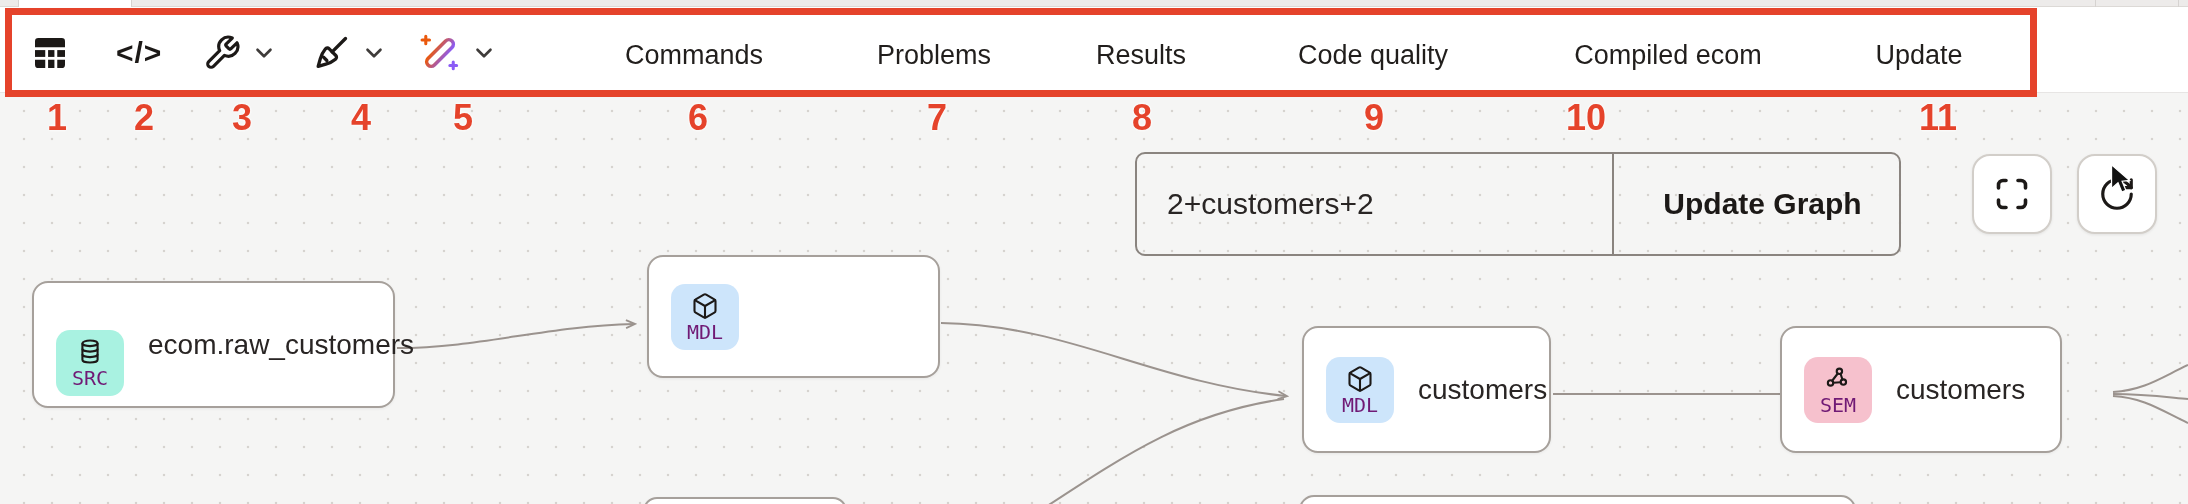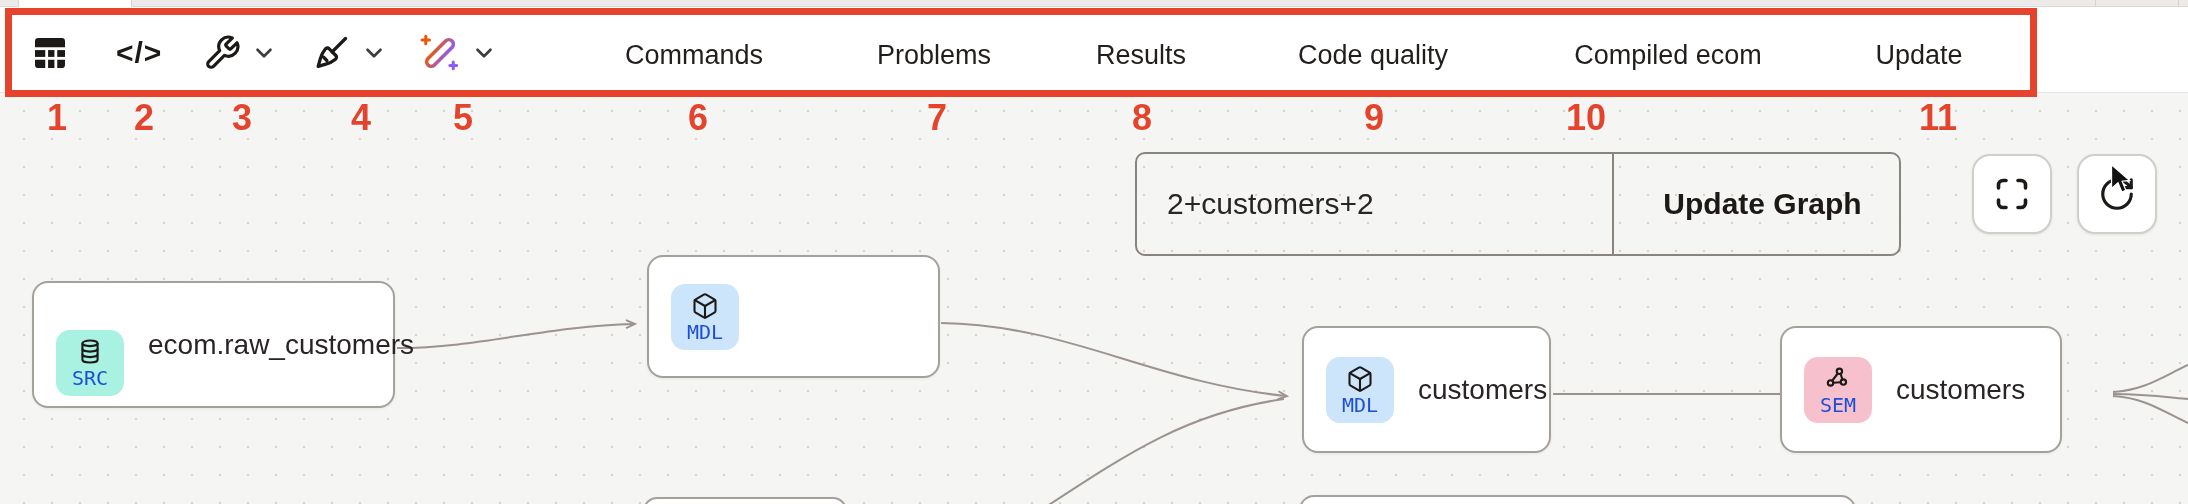--- a/index.html
+++ b/index.html
@@ -33,21 +33,21 @@
   
   .filter-group { position:absolute; left:1135px; top:59px; width:766px; height:104px; border:2px solid #8a847f; border-radius:10px; display:flex; z-index:5; }
   .filter-input { width:477px; height:100%; display:flex; align-items:center; padding-left:30px; font-size:30px; color:#292524; border-right:2px solid #8a847f; cursor:text; }
   .filter-update { flex:1; display:flex; align-items:center; justify-content:center; font-size:30px; font-weight:700; color:#1c1917; cursor:pointer;padding-left:12px; }
 
   .sq-btn { position:absolute; top:61px; width:80px; height:80px; background:#ffffff; border:2px solid #d2cec9; border-radius:18px; display:flex; align-items:center; justify-content:center; box-shadow:0 1px 3px rgba(0,0,0,0.08); cursor:pointer; z-index:5; }
 
   
   .node { position:absolute; background:#ffffff; border:2px solid #a6a09b; border-radius:16px; display:flex; align-items:center; box-shadow:0 1px 3px rgba(0,0,0,0.06); z-index:3; cursor:pointer; }
   .badge { width:68px; height:66px; border-radius:14px; margin-left:22px; display:flex; flex-direction:column; align-items:center; justify-content:center; gap:2px; flex:0 0 auto; }
-  .badge .btxt { font-family:"DejaVu Sans Mono", monospace; font-size:20px; color:#1d4ed8; line-height:20px; }
+  .badge .btxt { font-family:"DejaVu Sans Mono", monospace; font-size:20px; color:#701a75; line-height:20px; }
   .badge.src { background:#a9f2e1;margin-top:36px; }
   .badge.mdl { background:#cde5fb; }
   .badge.sem { background:#f6c1cd; }
   .node-label { margin-left:24px; margin-right:26px; font-size:28px; color:#292524; white-space:nowrap; }
   .node.partial { z-index:3; }
 
   .cursor { position:absolute; z-index:50; pointer-events:none; }
 </style>
 </head>
 <body>

